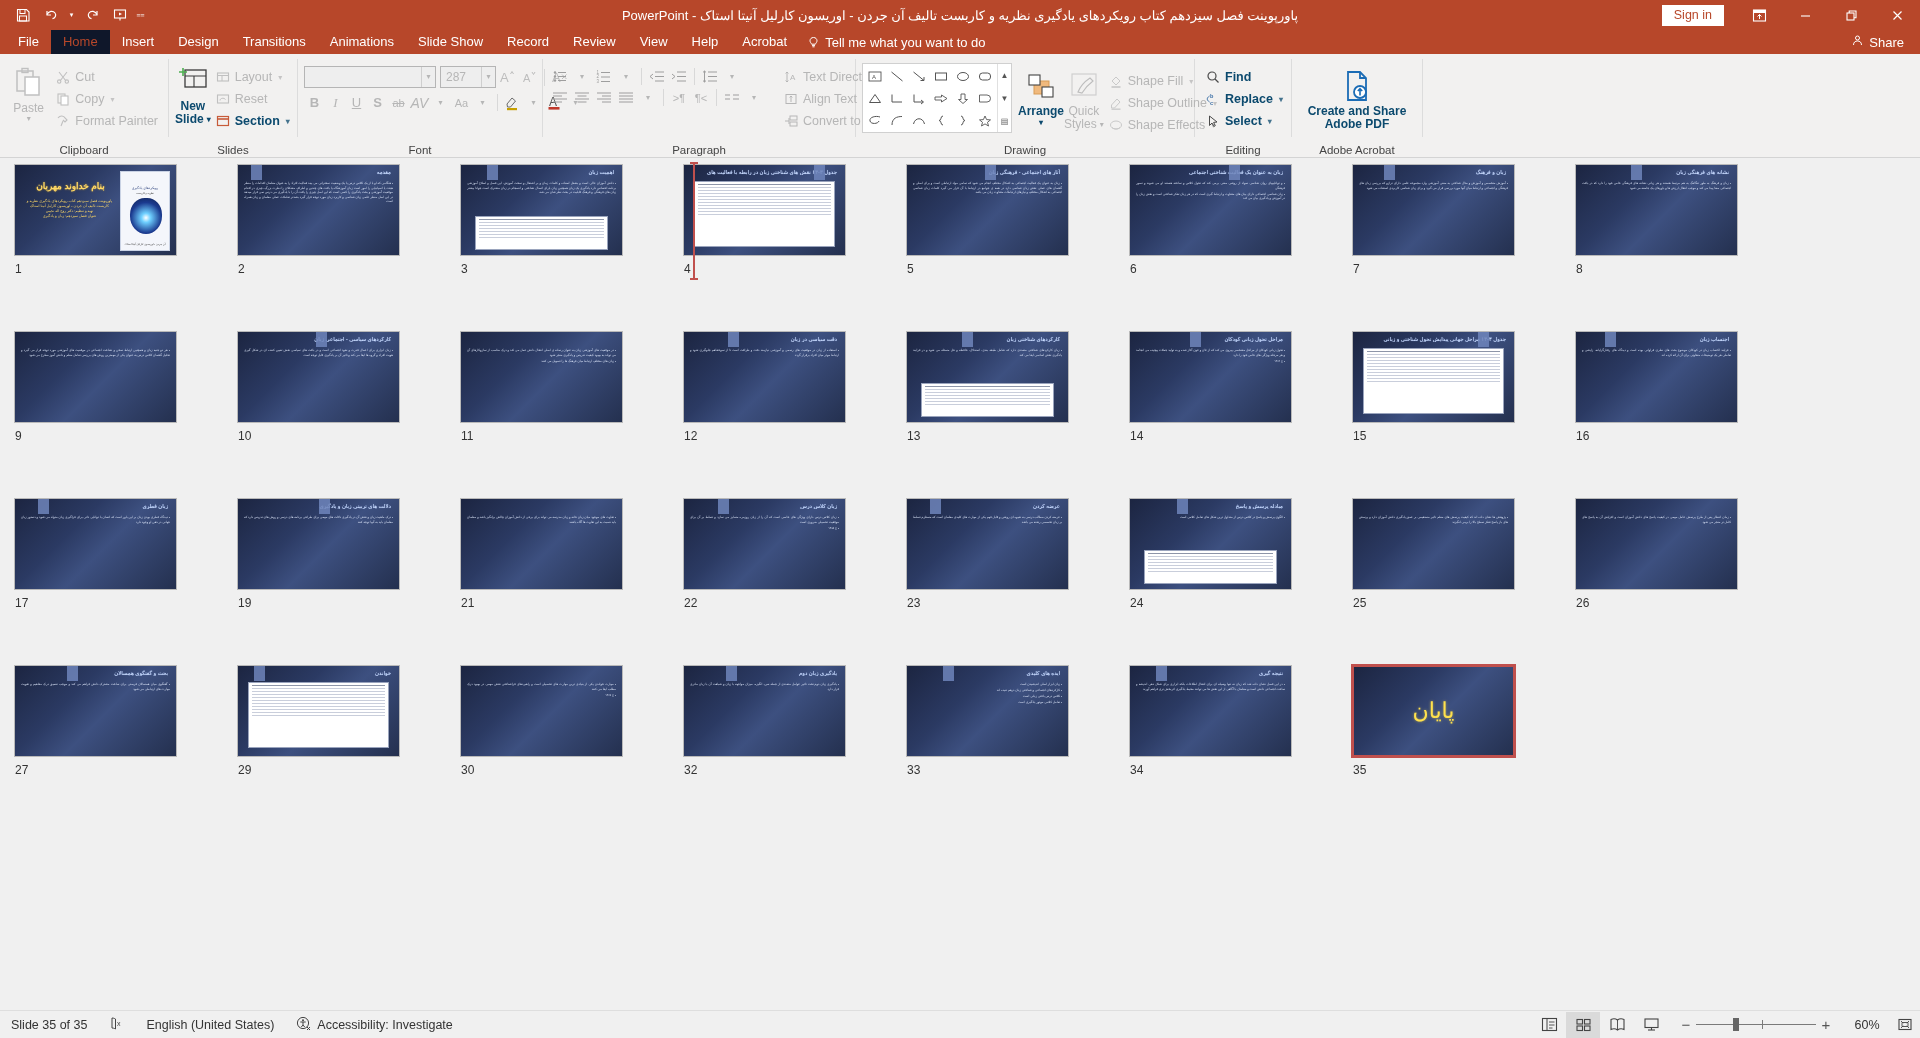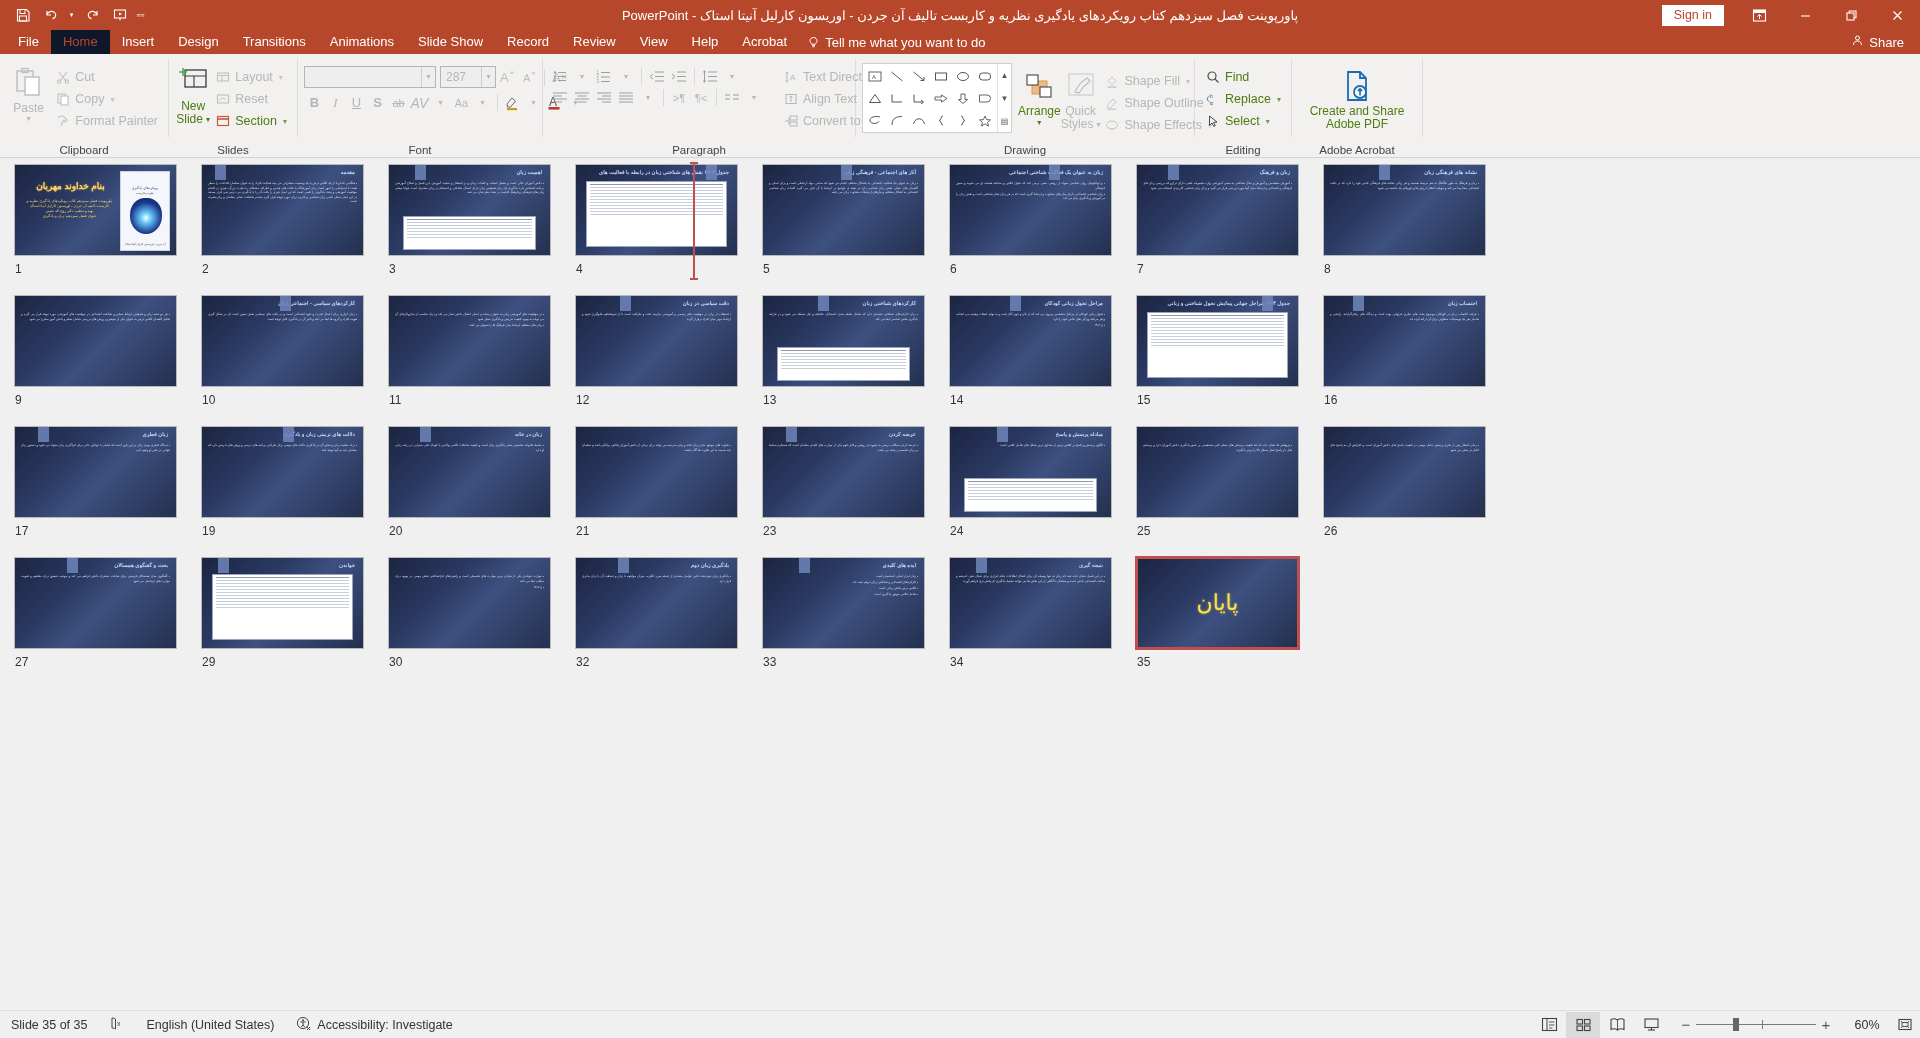--- a/index.html
+++ b/index.html
@@ -52,21 +52,21 @@
     display:flex; position:relative;
   }
   .group { position:relative; height:104px; padding:4px 6px 0 6px; display:flex; flex-direction:column; }
   .group-body { flex:1; display:flex; align-items:flex-start; }
   .group-label {
     height:16px; font-size:11.5px; color:#444; text-align:center; line-height:16px;
     position:relative;
   }
   .group-sep { width:1px; background:#dcdcdc; margin:5px 0 20px 0; align-self:stretch; height:78px; }
   .dis { color:#b6b6b6; }
-  .en  { color:#4d7c0f; }
+  .en  { color:#0c4a6e;font-weight:bold; }
 
   .vstack { display:flex; flex-direction:column; justify-content:flex-start; }
   .row { display:flex; align-items:center; }
   .mini {
     display:flex; align-items:center; gap:4px; font-size:12.5px;
     height:22px; padding:0 4px; white-space:nowrap;
   }
   .mini .gi { width:16px; height:16px; display:flex;align-items:center;justify-content:center; }
   .caret { font-size:8px; opacity:.75; margin-left:2px;}
 
@@ -104,20 +104,21 @@
 
   
   #sorter {
     position:absolute; top:158px; left:0; right:0; bottom:28px;
     background:#f0f0f0; overflow:hidden;
   }
   #grid {
     display:grid; grid-template-columns:repeat(8, 187px);
     column-gap:0px; row-gap:0px;
     padding:6px 0 0 14px;
+    gap:36px;
   }
   .cell { width:187px; height:131px; position:relative; }
   .thumb {
     width:163px; height:92px; position:relative; overflow:hidden;
     background:linear-gradient(135deg,#1c2541 0%,#2b3a63 35%,#3d5080 55%,#24304f 100%);
     border:1px solid #b9b9b9;
   }
   .cell.selected .thumb { border:2px solid #c0504d; }
   .cell.selected .thumb { box-shadow:0 0 0 1px #c0504d; }
   .slide-num {
@@ -1017,35 +1018,36 @@
           <div class="s-title">دلالت های تربیتی زبان و یادگیری</div>
           <div class="s-deco" style="right: 69.4px;"></div>
           <div class="s-body">
             <p>▪ درک ماهیت زبان و نقش آن در یادگیری دلالت های مهمی برای طراحی برنامه های درسی و روش های تدریس دارد که معلمان باید به آنها توجه کنند</p>
           </div>
         </div>
         <div class="slide-num">19</div>
       </div>
       <div class="cell">
         <div class="thumb">
-          <div class="s-title">زبان در خانه</div>
-          <div class="s-deco" style="right: 118.8px;"></div>
-          <div class="s-body">
-            <p>▪ محیط خانواده نخستین بستر یادگیری زبان است و کیفیت تعاملات کلامی والدین با کودک تاثیر بسزایی در رشد زبانی او دارد</p>
-          </div>
-        </div>
-        <div class="slide-num">20</div>
-      </div>
-      <div class="cell">
-        <div class="thumb">
           <div class="s-body">
             <p>▪ تفاوت های موجود میان زبان خانه و زبان مدرسه می تواند برای برخی از دانش آموزان چالش برانگیز باشد و معلمان باید نسبت به این تفاوت ها آگاه باشند</p>
           </div>
         </div>
         <div class="slide-num">21</div>
+      </div>
+      <div class="cell">
+        <div class="thumb">
+          <div class="s-title">زبان کلاس درس</div>
+          <div class="s-deco" style="right: 116.2px;"></div>
+          <div class="s-body">
+            <p>▪ زبان کلاس درس دارای ویژگی های خاصی است که آن را از زبان روزمره متمایز می سازد و تسلط بر آن برای موفقیت تحصیلی ضروری است</p>
+            <p>▪ ج ۵-۱۳</p>
+          </div>
+        </div>
+        <div class="slide-num">22</div>
       </div>
       <div class="cell">
         <div class="thumb">
           <div class="s-title">عرضه کردن</div>
           <div class="s-deco" style="right: 126.6px;"></div>
           <div class="s-body">
             <p>▪ عرضه کردن مطالب درسی به شیوه ای روشن و قابل فهم یکی از مهارت های کلیدی معلمان است که مستلزم تسلط بر زبان تخصصی رشته می باشد</p>
           </div>
         </div>
         <div class="slide-num">23</div>

